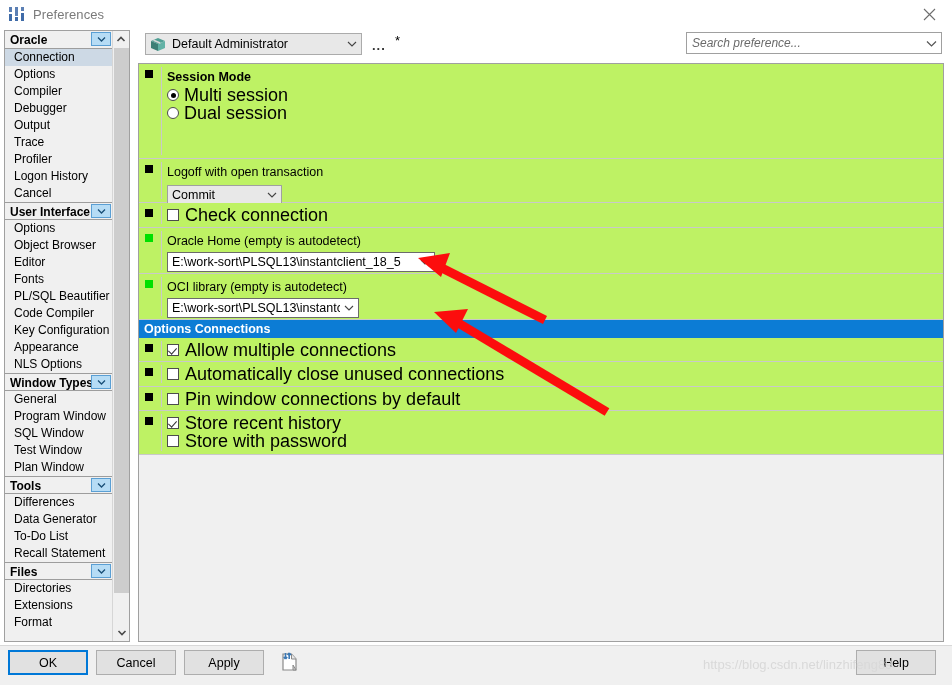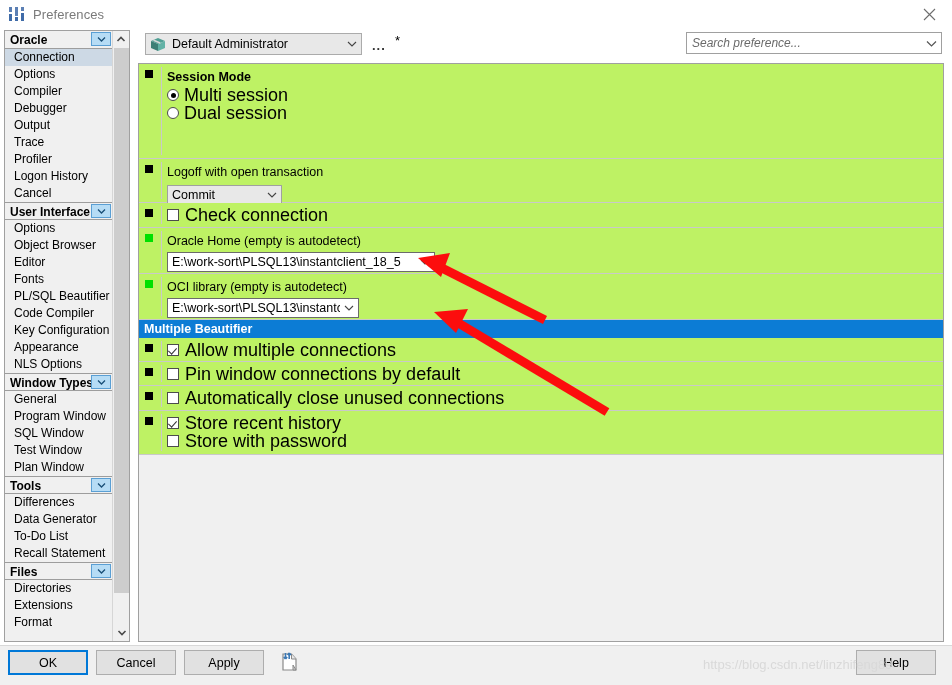--- a/index.html
+++ b/index.html
@@ -584,51 +584,51 @@
         <span class="tc-text">E:\work-sort\PLSQL13\instantclient_18_5\oci.d</span>
         <span class="chev">
           <svg width="10" height="6" viewBox="0 0 10 6">
               <path d="M1 1 L5 5 L9 1" stroke="#444" stroke-width="1.1" fill="none"></path>
             </svg>
         </span>
       </div>
     </div>
   </div>
 
-  <div class="section-header">Multiple Beautifier</div>
+  <div class="section-header">Options Connections</div>
 
   <div class="setting-row" style="height:24px;">
     <span class="marker"></span>
     <span class="vdiv"></span>
     <div class="row-body" style="padding-top:3px;">
       <div class="opt">
         <span class="cbox checked"></span>
         <span>Allow multiple connections</span>
       </div>
     </div>
   </div>
 
+  <div class="setting-row" style="height:25px;">
+    <span class="marker"></span>
+    <span class="vdiv"></span>
+    <div class="row-body" style="padding-top:3px;">
+      <div class="opt">
+        <span class="cbox"></span>
+        <span>Automatically close unused connections</span>
+      </div>
+    </div>
+  </div>
+
   <div class="setting-row" style="height:24px;">
     <span class="marker"></span>
     <span class="vdiv"></span>
     <div class="row-body" style="padding-top:3px;">
       <div class="opt">
         <span class="cbox"></span>
         <span>Pin window connections by default</span>
-      </div>
-    </div>
-  </div>
-
-  <div class="setting-row" style="height:25px;">
-    <span class="marker"></span>
-    <span class="vdiv"></span>
-    <div class="row-body" style="padding-top:3px;">
-      <div class="opt">
-        <span class="cbox"></span>
-        <span>Automatically close unused connections</span>
       </div>
     </div>
   </div>
 
   <div class="setting-row" style="height:44px;">
     <span class="marker"></span>
     <span class="vdiv"></span>
     <div class="row-body" style="padding-top:3px;">
       <div class="opt">
         <span class="cbox checked"></span>

